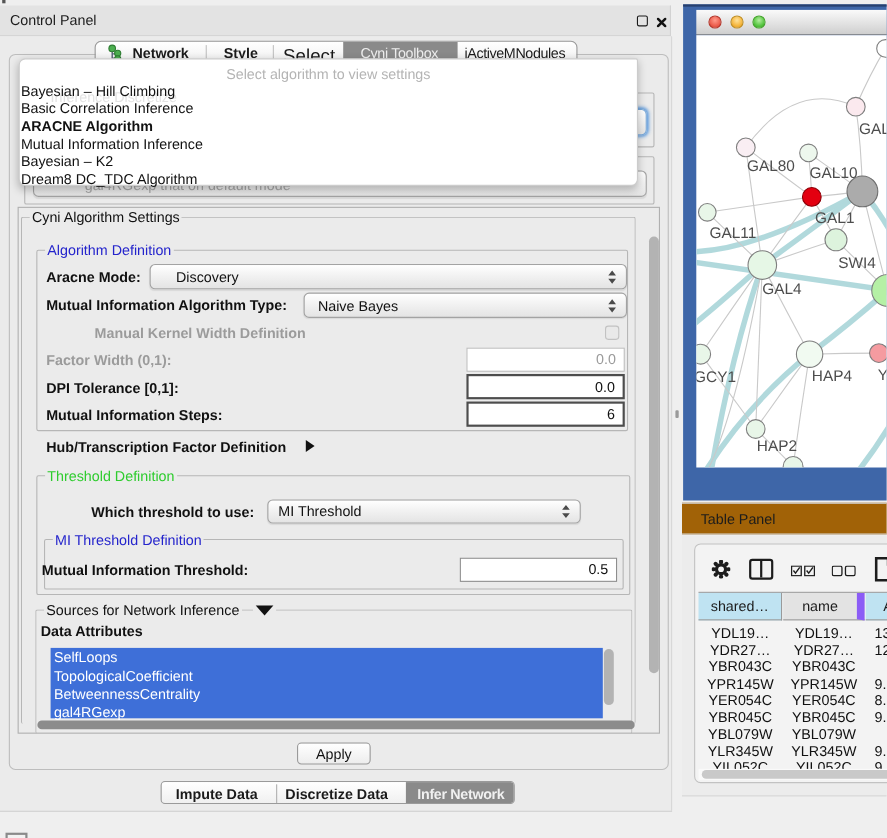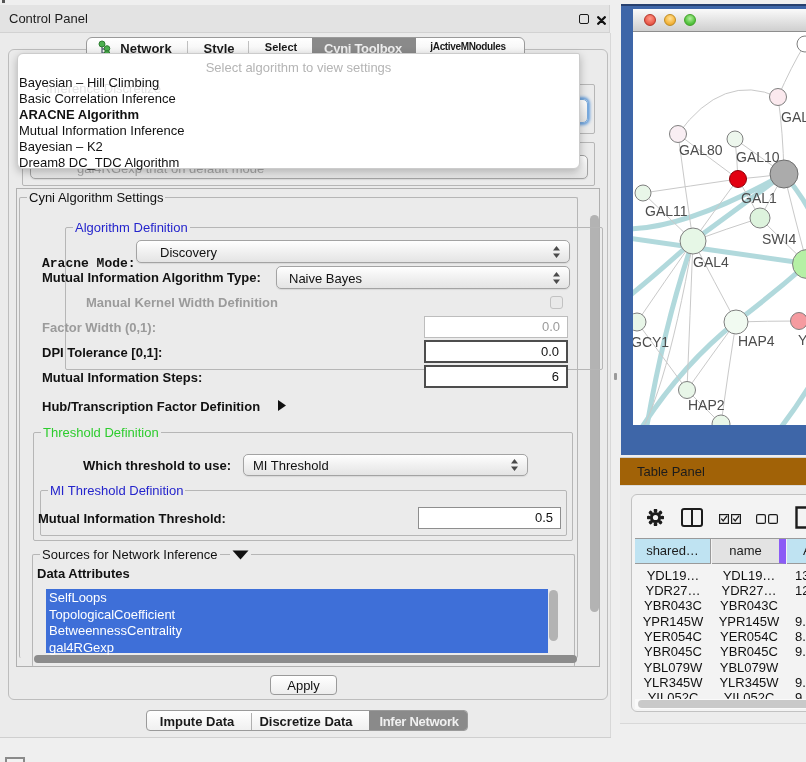--- a/index.html
+++ b/index.html
@@ -57,24 +57,24 @@
   <svg style="position:absolute; left:11px; top:2px;" width="14" height="16" viewBox="0 0 14 16">
     <path d="M4 5 L4 13 L8 13 M4 9 L8 9" stroke="#5a6378" stroke-width="1.3" fill="none"></path>
     <circle cx="4" cy="4" r="3" fill="#4caf50" stroke="#2e7d32" stroke-width="1"></circle>
     <circle cx="9" cy="8.5" r="2.8" fill="#4caf50" stroke="#2e7d32" stroke-width="1"></circle>
     <circle cx="9" cy="13.5" r="2.8" fill="#4caf50" stroke="#2e7d32" stroke-width="1"></circle>
   </svg>
   <span style="position:absolute; left:59px; top:3px; transform:translateX(-50%); white-space:nowrap; font-size:13px; font-weight:600; color:#1a1a1a;">Network</span>
   <div style="position:absolute; left:100px; top:3px; width:1px; height:15px; background:#c0c0c0;"></div>
   <span style="position:absolute; left:132px; top:3px; transform:translateX(-50%); white-space:nowrap; font-size:13px; font-weight:600; color:#1a1a1a;">Style</span>
   <div style="position:absolute; left:161px; top:3px; width:1px; height:15px; background:#c0c0c0;"></div>
-  <span style="position:absolute; left:194px; top:3px; transform:translateX(-50%); white-space:nowrap; font-size:11px; font-weight:700; color:#1a1a1a;">Select</span>
+  <span style="position:absolute; left:194px; top:3px; transform:translateX(-50%); white-space:nowrap; font-size:17px; font-weight:400; color:#1a1a1a;">Select</span>
   <div style="position:absolute; left:225px; top:0; width:104px; height:21px; background:#8a8a8a;"></div>
-  <span style="position:absolute; left:276px; top:3px; transform:translateX(-50%); white-space:nowrap; font-size:13px; font-weight:700; letter-spacing:-0.3px; color:#efefef;">Cyni Toolbox</span>
-  <span style="position:absolute; left:381px; top:3px; transform:translateX(-50%); white-space:nowrap; font-size:10px; font-weight:700; letter-spacing:-0.35px; color:#1a1a1a;">jActiveMNodules</span>
+  <span style="position:absolute; left:276px; top:3px; transform:translateX(-50%); white-space:nowrap; font-size:13px; font-weight:400; letter-spacing:-0.3px; color:#efefef;">Cyni Toolbox</span>
+  <span style="position:absolute; left:381px; top:3px; transform:translateX(-50%); white-space:nowrap; font-size:13px; font-weight:400; letter-spacing:-0.35px; color:#1a1a1a;">jActiveMNodules</span>
 </div>
 
 <div class="abs" style="left:17px; top:53px; width:563px; height:116px; background:#ffffff;
      border:1px solid #cccccc; border-radius:6px 2px 6px 6px;
      box-shadow:0 3px 8px rgba(0,0,0,0.25);">
   <div style="position:absolute; left:28px; top:27px; font-size:13px; color:#e3e3e3;">Inference Discretize</div>
   <div style="position:absolute; left:0; top:6px; width:100%; text-align:center; font-size:13px; color:#b4b4b4;">Select algorithm to view settings</div>
   <div style="position:absolute; left:1px; top:21px; font-size:13px; color:#111; line-height:16px;">
     Bayesian – Hill Climbing<br>
     Basic Correlation Inference<br>
@@ -86,25 +86,25 @@
 </div>
 
 <div class="abs" style="left:16px; top:188px; width:584px; height:479px; border:1px solid #b0b0b0; background:#ebebeb;"></div>
 
 <div class="abs" style="left:590px; top:215px; width:9px; height:397px; background:#b3b3b3; border-radius:5px;"></div>
 
 <div class="groupbox" style="left:19px; top:197px; width:559px; height:461px; border-bottom:none;">
   <span class="gtitle" style="color:#111;">Cyni Algorithm Settings</span>
 </div>
 
-<div class="groupbox" style="left:33px; top:227px; width:538px; height:143px;margin-left:32px;">
+<div class="groupbox" style="left:33px; top:227px; width:538px; height:165px;">
   <span class="gtitle" style="color:#2424cc;">Algorithm Definition</span>
 </div>
 
-<span class="lbl bold" style="left:42px; top:256px;font-family:Liberation Mono, monospace;">Aracne Mode:</span>
+<span class="lbl bold" style="left:42px; top:244px;">Aracne Mode:</span>
 <div class="combo" style="left:136px; top:240px; width:434px; height:23px;">
   <span class="ctext" style="left:23px;">Discovery</span>
   <svg class="carr" viewBox="0 0 9 14">
       <path d="M4.5 1 L8 5.5 L1 5.5 Z M4.5 13 L1 8.5 L8 8.5 Z" fill="#4a4a4a"></path>
     </svg>
 </div>
 
 <span class="lbl bold" style="left:42px; top:270px;">Mutual Information Algorithm Type:</span>
 <div class="combo" style="left:276px; top:266px; width:294px; height:23px;">
   <span class="ctext">Naive Bayes</span>

